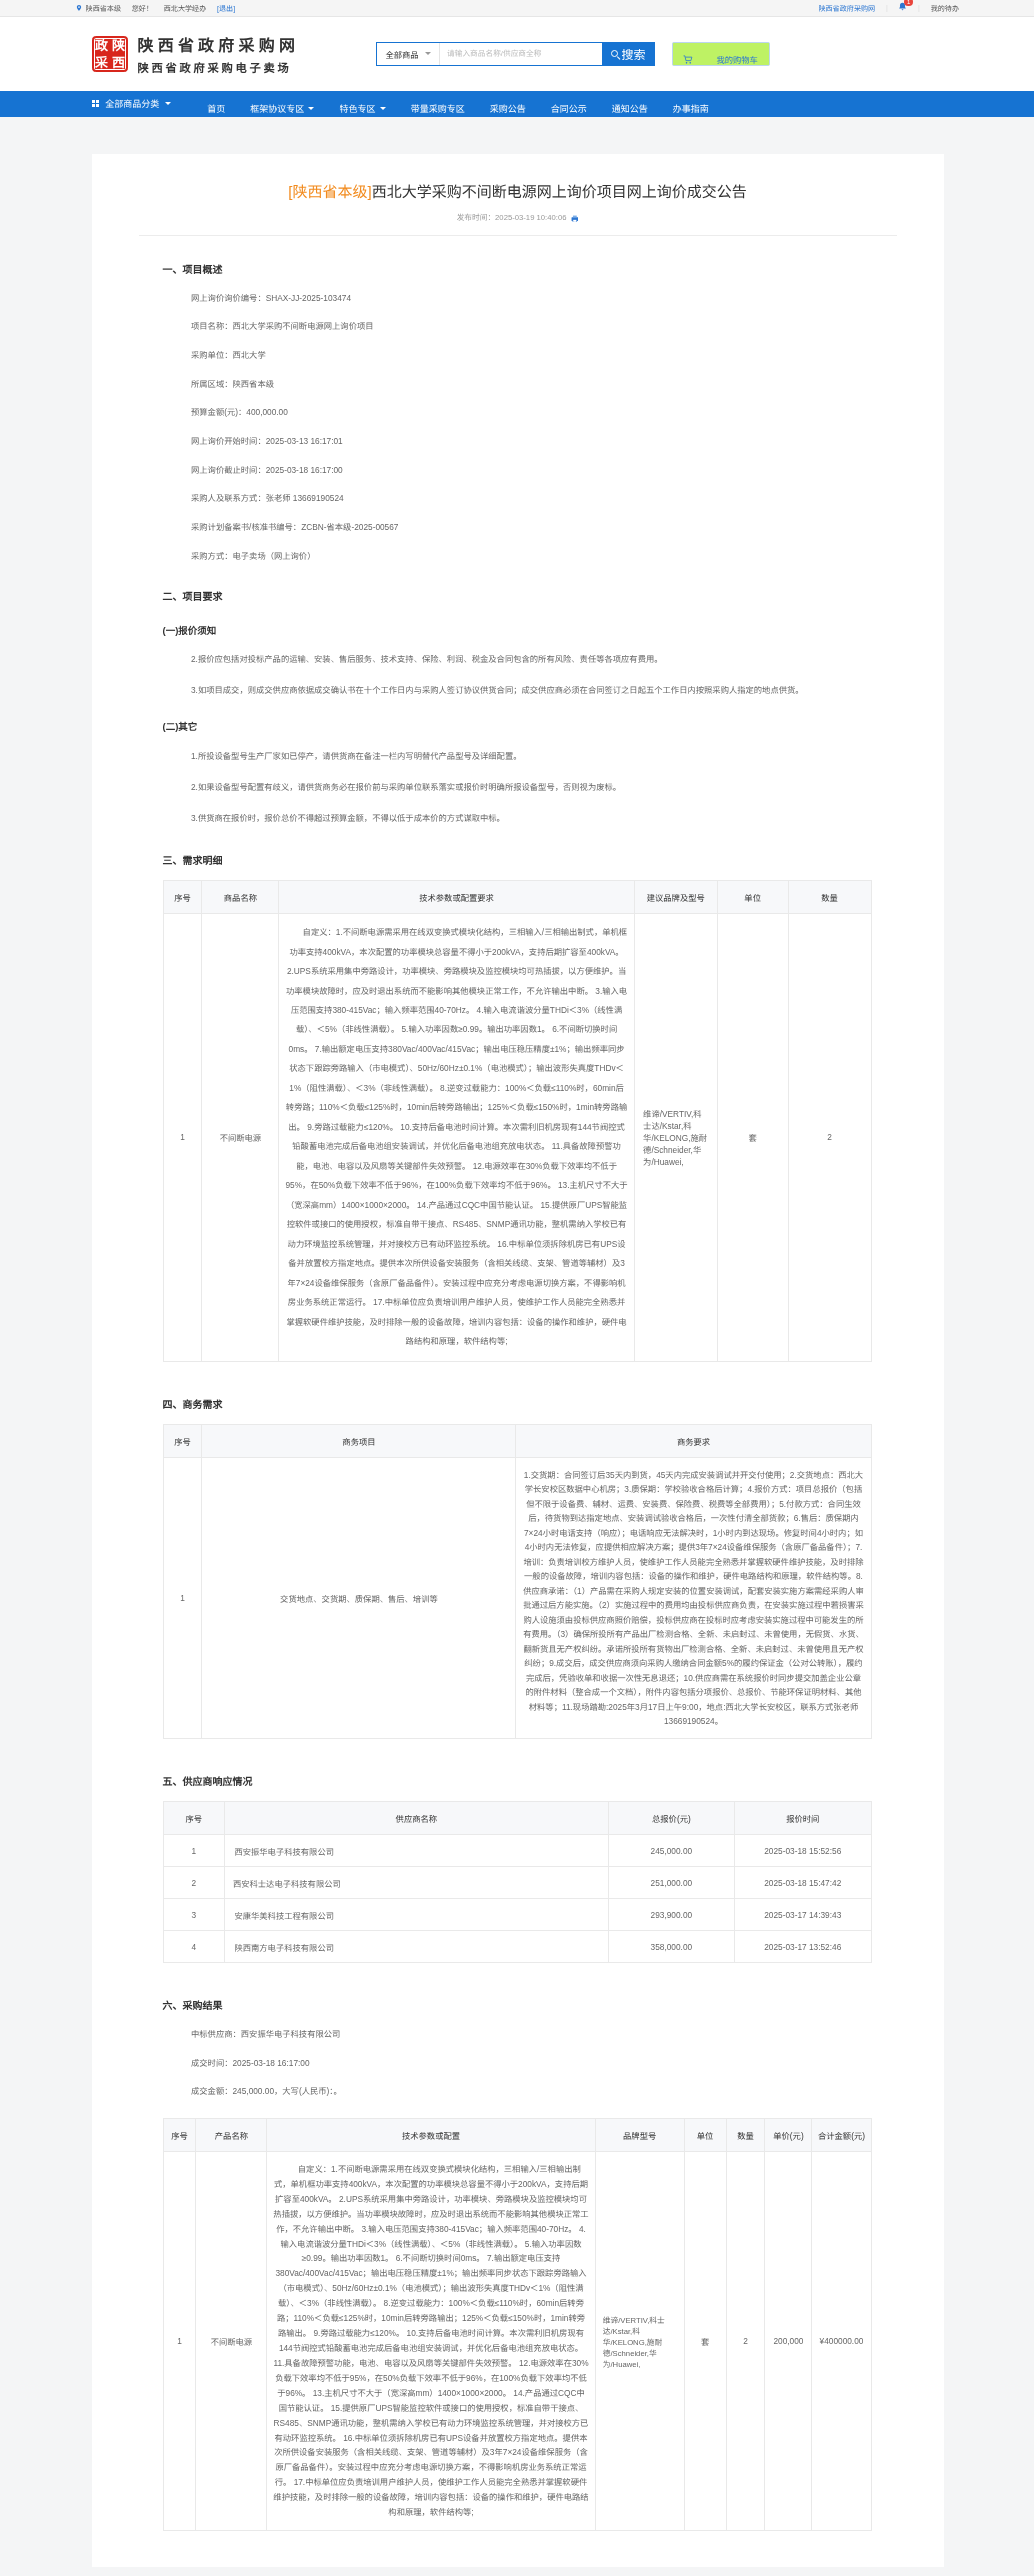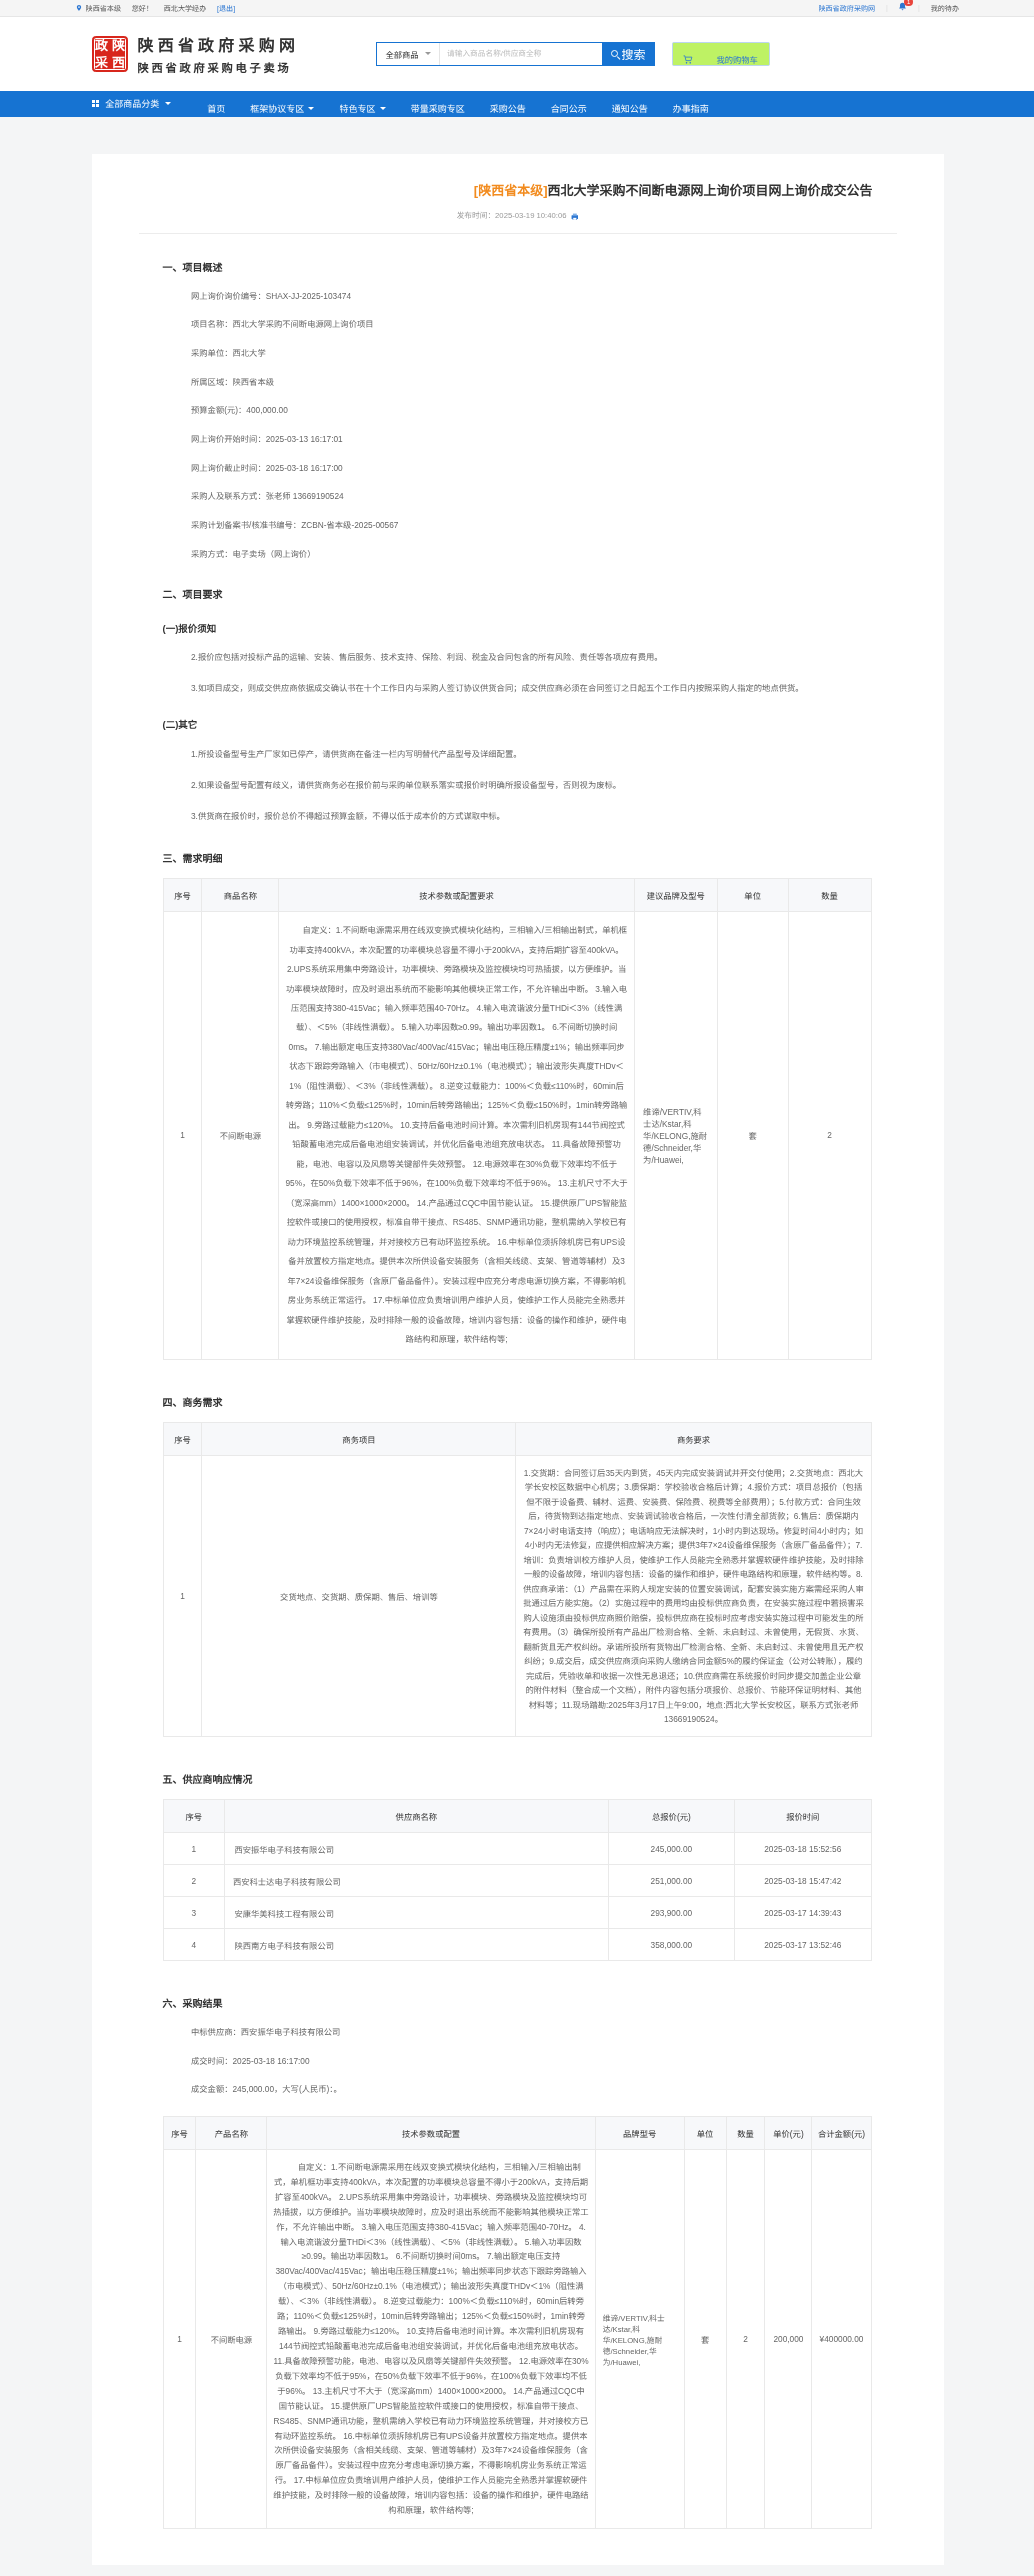--- a/index.html
+++ b/index.html
@@ -42,21 +42,21 @@
   .nav { background:#1673d2; height:26px; display:flex; align-items:center; padding:0 92px; color:#fff; }
   .nav-cat { display:flex; align-items:center; gap:6px; font-size:9px; cursor:pointer; margin-right:36px; }
   .grid-ic { display:grid; grid-template-columns:repeat(2,3px); grid-gap:1.2px; }
   .grid-ic i { width:3px; height:3px; background:#fff; display:block; }
   .nav-items { display:flex; align-items:center; gap:25px; font-size:9px; }
   .nav-item { display:flex; align-items:center; gap:4.2px; cursor:pointer; white-space:nowrap;margin-top:9px; }
 
   
   .page { padding:37px 0 27px; }
   .card { width:852px; margin:0 auto; background:#fff; padding:26px 71px 36px; }
-  .doc-title { text-align:right; font-size:13px; font-weight:bold; color:#333; }
+  .doc-title { text-align:center; font-size:15px; font-weight:normal; color:#333; }
   .doc-title .tag { color:#f28b1e; }
   .pubtime { text-align:center; font-size:7.7px; color:#999; margin:10.7px 0 13px; display:flex; justify-content:center; align-items:flex-end; gap:4.2px; }
   .divider { border-bottom:0.6px solid #ececec; margin:0 -24px; }
 
   h3.sec { font-size:10px; font-weight:bold; color:#333; margin:25px 0 6px; }
   h4.subsec { font-size:9.5px; font-weight:bold; color:#333; margin:20px 0 4.7px; }
   .fline { font-size:8.3px; color:#666; margin-top:15.4px; padding-left:28.5px; line-height:1.6; }
   .pitem { font-size:8.3px; color:#666; margin-top:15.4px; padding-left:28.5px; line-height:1.9; }
 
   table.tbl { border-collapse:collapse; width:709px; margin-top:13px; }

